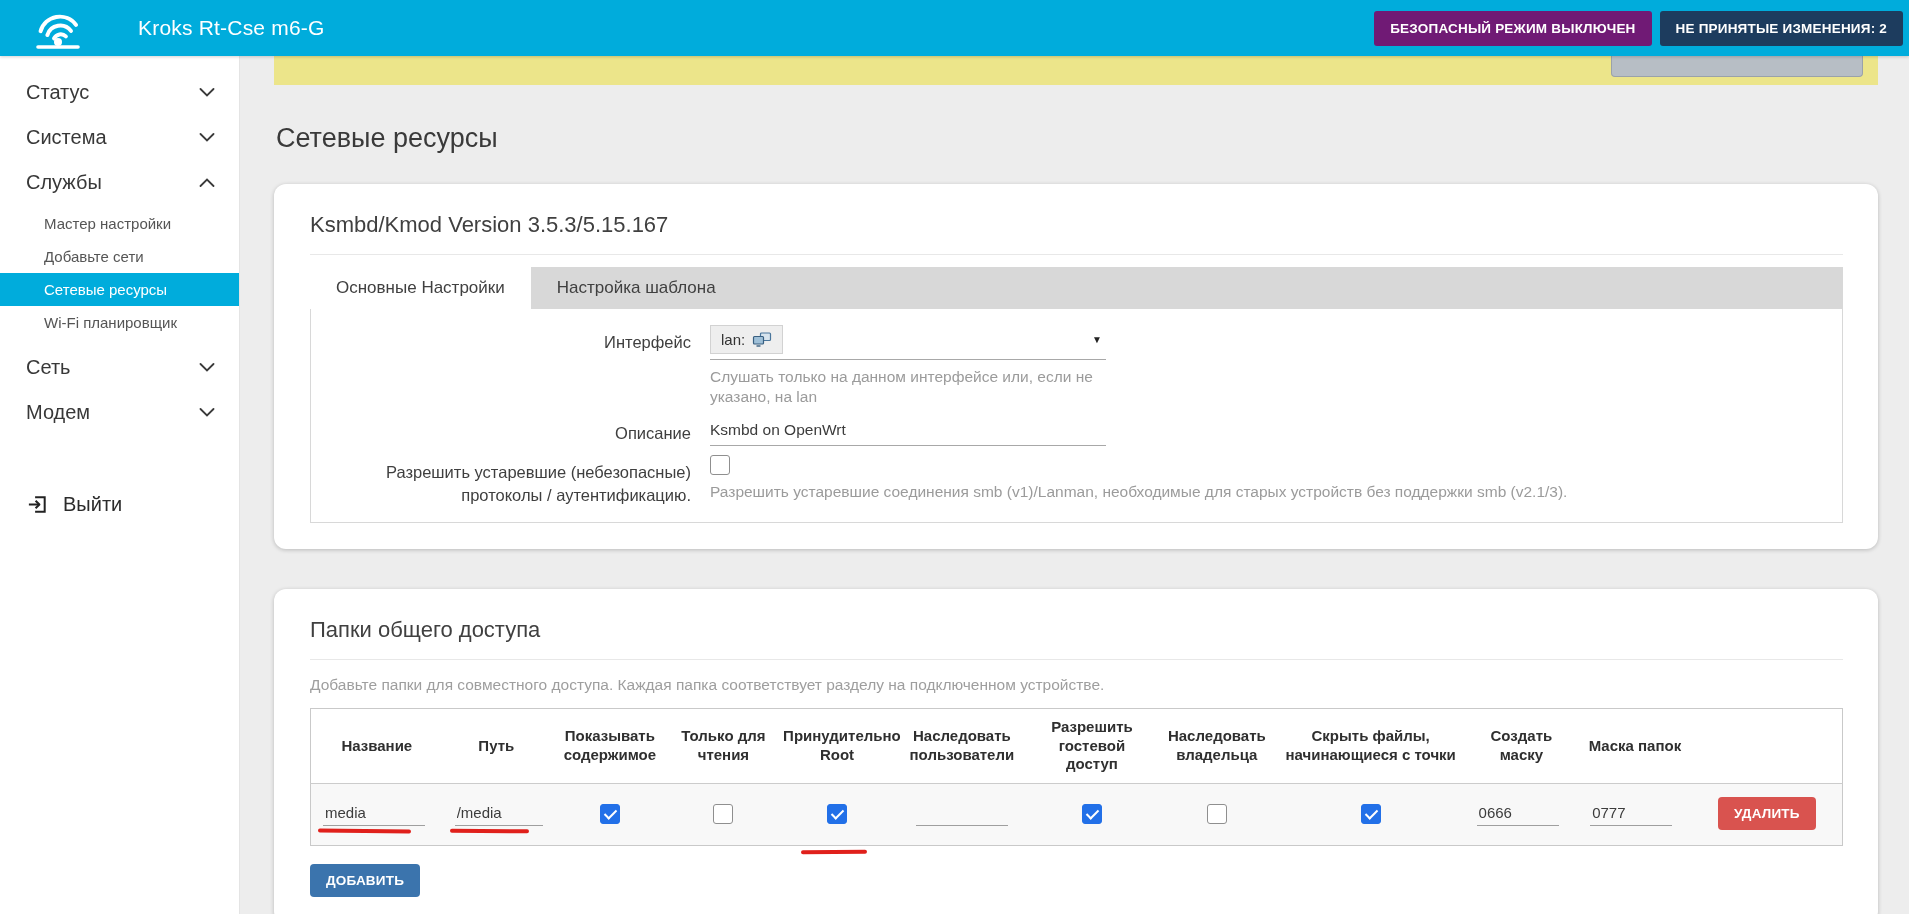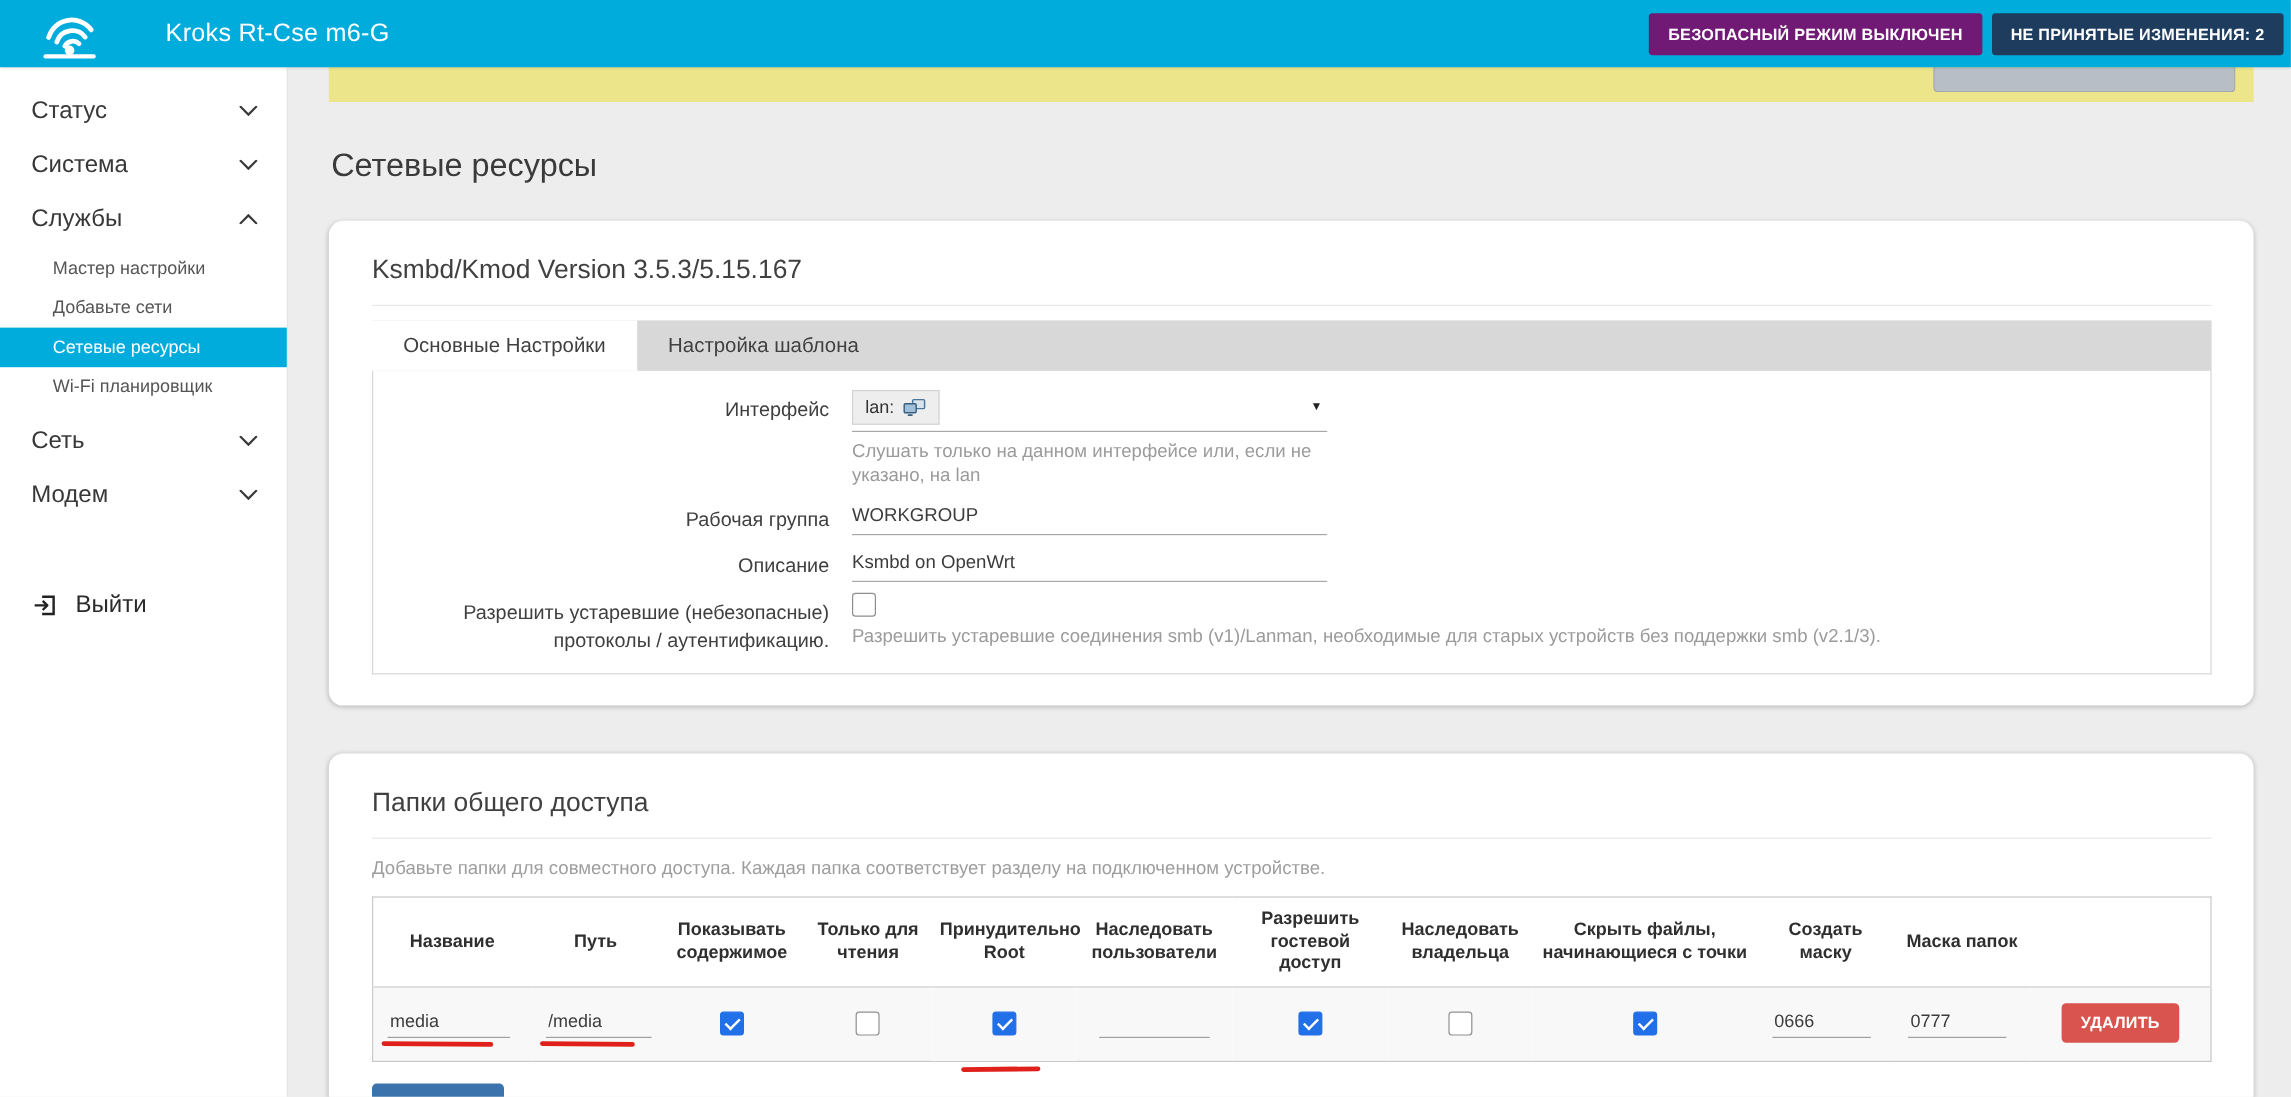--- a/index.html
+++ b/index.html
@@ -200,26 +200,20 @@
                     <rect x="1.5" y="4.5" width="10" height="7.5" rx="1" fill="#9fc0d8" stroke="#395f80" stroke-width="1.2"></rect>
                     <path d="M4.5 14 H8.5" stroke="#395f80" stroke-width="1.4"></path>
                   </svg>
                 </span>
                 <span class="caret">▼</span>
               </div>
               <div class="help">Слушать только на данном интерфейсе или, если не указано, на lan</div>
             </div>
           </div>
 
-          <div class="form-row">
-            <div class="form-label">Рабочая группа</div>
-            <div class="form-control">
-              <input class="line-input" type="text" value="WORKGROUP" style="">
-            </div>
-          </div>
 
           <div class="form-row">
             <div class="form-label">Описание</div>
             <div class="form-control">
               <input class="line-input" type="text" value="Ksmbd on OpenWrt" style="">
             </div>
           </div>
 
           <div class="form-row" style="margin-bottom:0;">
             <div class="form-label">Разрешить устаревшие (небезопасные) протоколы / аутентификацию.</div>

